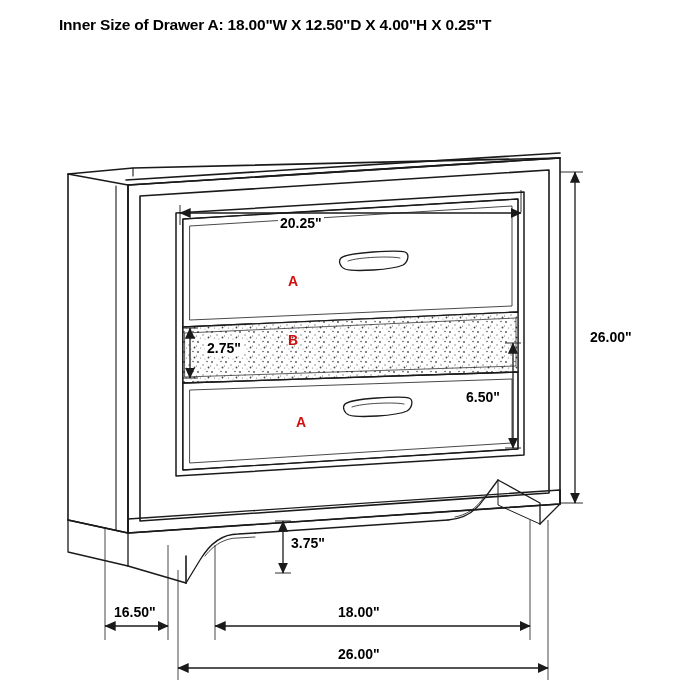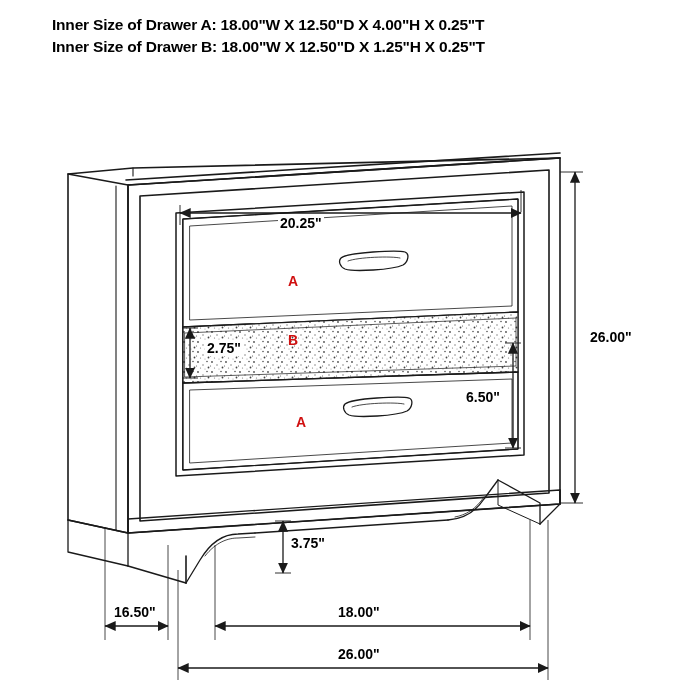--- a/index.html
+++ b/index.html
@@ -15,21 +15,21 @@
     position: relative;
     overflow: hidden;
   }
   #stage {
     position: relative;
     width: 700px;
     height: 700px;
   }
   .header {
     position: absolute;
-    left: 52px;
+    left: 59px;
     top: 14px;
     width: 640px;
   }
   .header-line {
     font-size: 15.5px;
     font-weight: bold;
     line-height: 22px;
     letter-spacing: -0.2px;
     white-space: nowrap;
   }
@@ -58,21 +58,20 @@
     color: #d01010;
   }
 </style>
 </head>
 <body>
 
 <div id="stage">
 
   <div class="header">
     <div class="header-line">Inner Size of Drawer A: 18.00"W X 12.50"D X 4.00"H X 0.25"T</div>
-    <div class="header-line">Inner Size of Drawer B: 18.00"W X 12.50"D X 1.25"H X 0.25"T</div>
   </div>
 
   <svg id="drawing" width="700" height="700" viewBox="0 0 700 700">
     <defs>
       <marker id="arrH" markerWidth="9" markerHeight="9" refX="8" refY="4.5" orient="auto" markerUnits="strokeWidth">
         <path d="M0,0.6 L8.6,4.5 L0,8.4 z" fill="#1a1a1a"></path>
       </marker>
       <marker id="arrHs" markerWidth="9" markerHeight="9" refX="0.4" refY="4.5" orient="auto" markerUnits="strokeWidth">
         <path d="M8.6,0.6 L0,4.5 L8.6,8.4 z" fill="#1a1a1a"></path>
       </marker>

